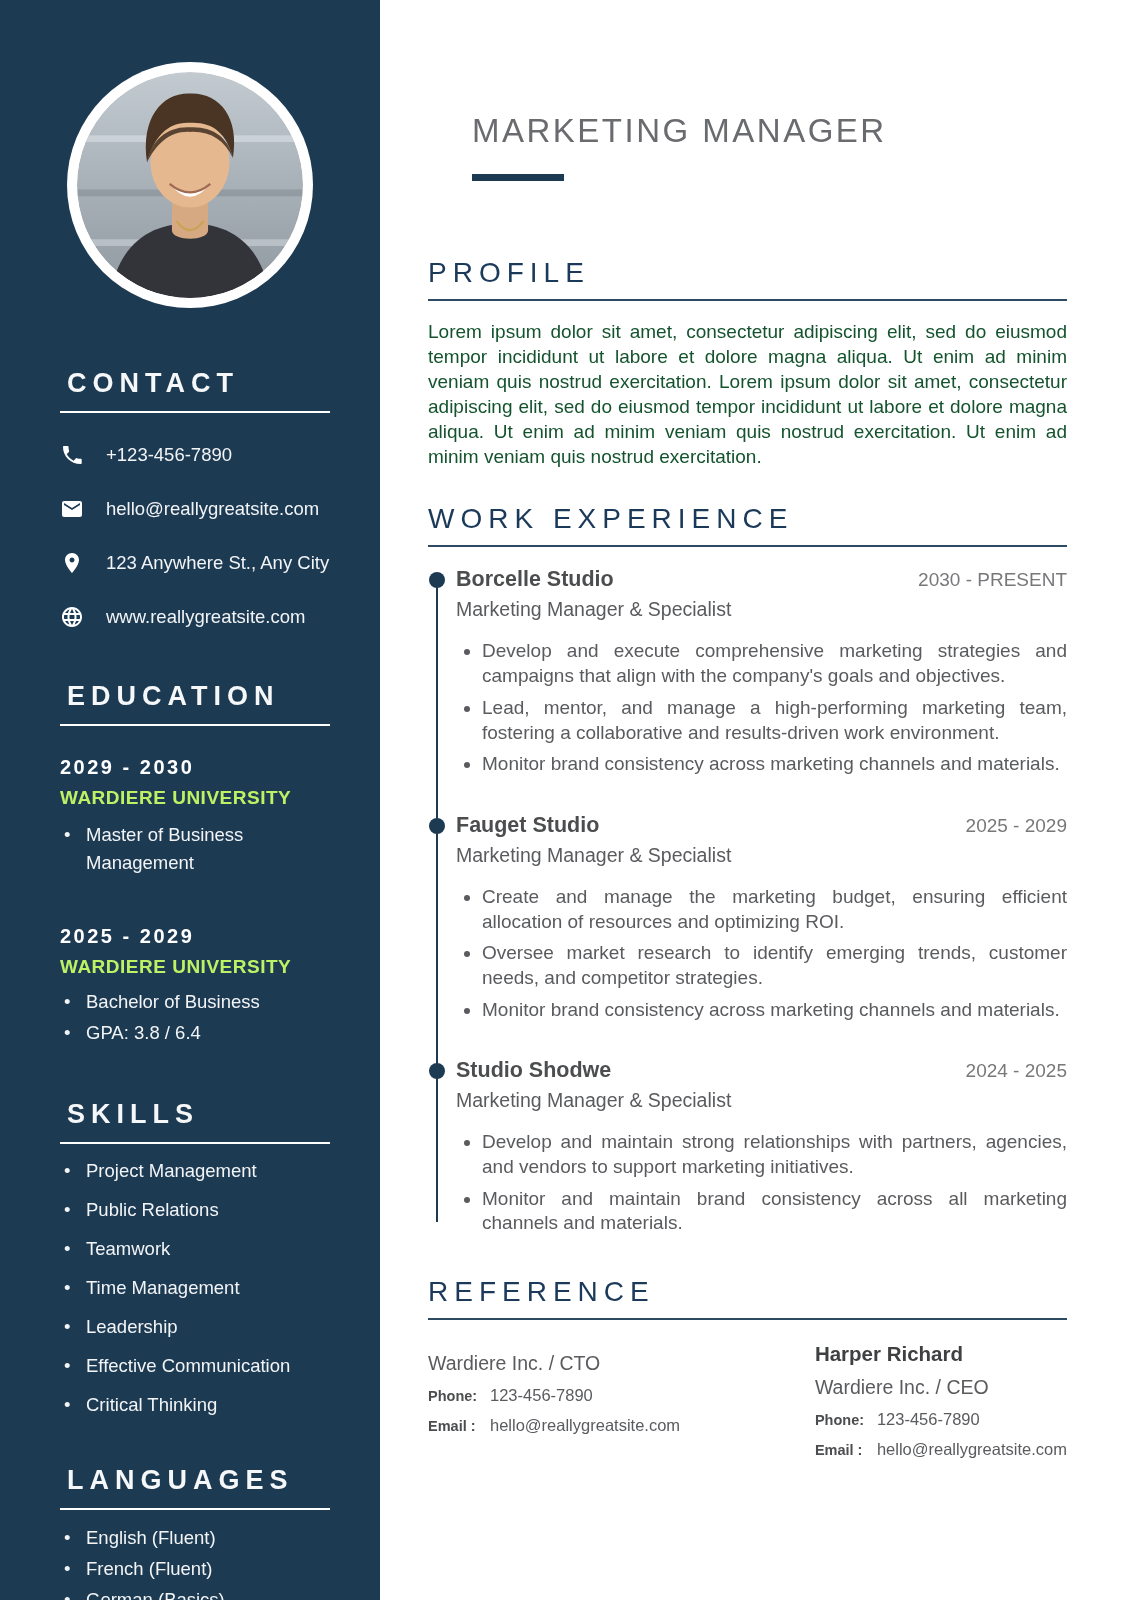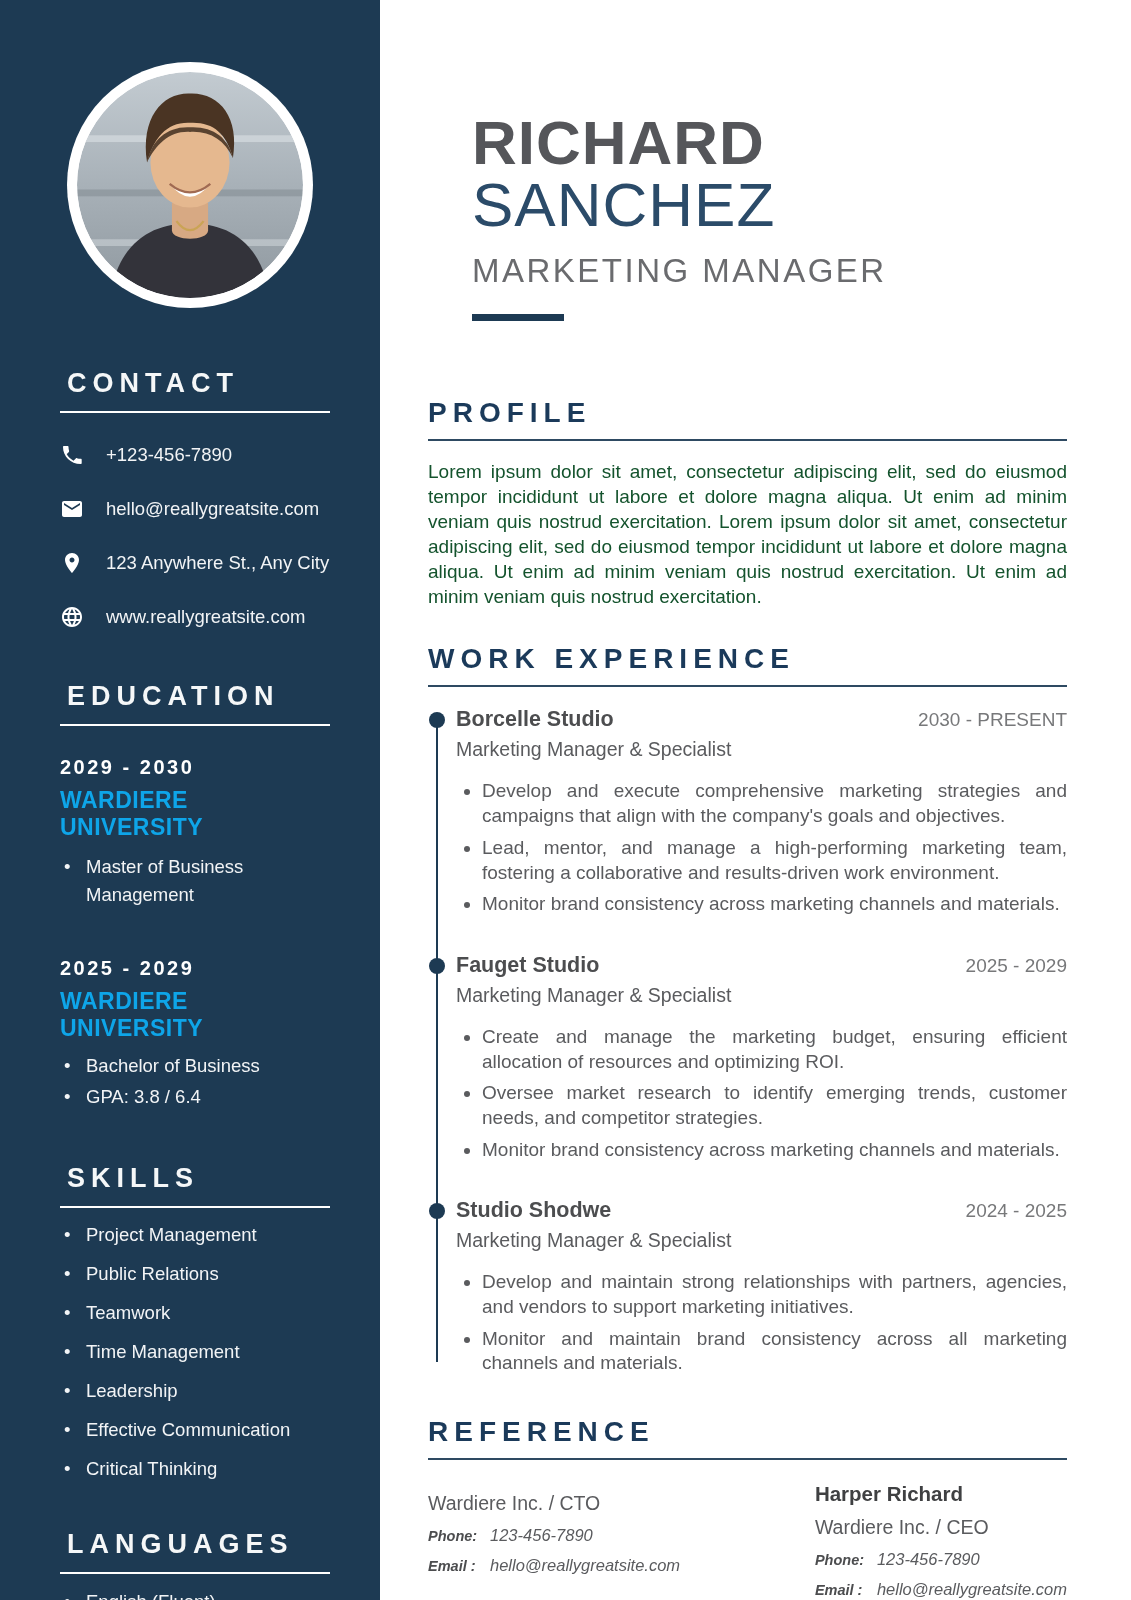--- a/index.html
+++ b/index.html
@@ -23,42 +23,42 @@
     margin:7px;color:#f5f7f8;
   }
   .side-rule{height:2px;background:#ffffff;margin-top:14px;width:270px;}
   .contact-list{margin-top:8px;}
   .contact-item{display:flex;align-items:center;gap:22px;margin-top:30px;}
   .contact-item .cicon{flex:0 0 24px;height:24px;}
   .contact-item .ctext{font-size:18.5px;color:#f2f4f6;}
   .edu-entry{margin-top:30px;}
   .edu-entry.second{margin-top:48px;}
   .edu-years{font-size:20px;font-weight:bold;letter-spacing:2.5px;color:#fff;}
-  .edu-school{font-size:23px;font-weight:bold;letter-spacing:0.5px;margin-top:8px;color:#0ea5e9;}
+  .edu-school{font-size:19px;font-weight:bold;letter-spacing:0.5px;margin-top:8px;color:#bef264;}
   ul.side-list{list-style:none;margin:12px 0 0;padding:0 0 0 4px;}
   ul.side-list li{
     font-size:18.5px;color:#f2f4f6;line-height:1.5;
     padding-left:22px;position:relative;
   }
   ul.side-list li::before{
     content:"•";position:absolute;left:0;top:0;font-size:18.5px;color:#f2f4f6;
   }
   ul.side-list.spaced li{margin-top:15px;line-height:1.3;}
   ul.side-list.tight li{margin-top:7px;line-height:1.3;}
   
   .main{position:absolute;left:380px;top:0;width:751px;height:1600px;box-sizing:border-box;}
   .header{margin:112px 64px 0 92px;}
   .name{font-size:62px;line-height:1;letter-spacing:1px;margin:0;}
   .name .first{font-weight:bold;color:#55565a;}
   .name .last{font-weight:normal;color:#2b4b69;}
   .subtitle{font-size:33px;color:#6a6b6e;letter-spacing:2.5px;margin-top:16px;}
   .subtitle-bar{width:92px;height:7px;background:#1d3a53;margin-top:24px;}
   .section{margin:0 64px 0 48px;}
   .sec-title{
-    font-size:28px;font-weight:bold;color:#1b3a5a;letter-spacing:6px;
+    font-size:28px;font-weight:normal;color:#1b3a5a;letter-spacing:6px;
     margin:0;line-height:1;
   }
   .sec-rule{height:2px;background:#2e4a62;margin-top:12px;}
   .section.profile{margin-top:78px;}
   .profile-text{
     margin-top:18px;font-size:19px;color:#14532d;line-height:1.32;
     text-align:justify;
   }
   .section.work{margin-top:36px;}
   .timeline{position:relative;margin-top:20px;padding-left:28px;}
@@ -79,21 +79,21 @@
   ul.job-bullets li{
     font-size:19px;color:#5a5b5e;line-height:1.3;text-align:justify;
     margin-bottom:7px;
   }
   .section.reference{margin-top:42px;}
   .refs{display:flex;margin-top:22px;}
   .ref{width:388px;}
   .ref + .ref{flex:1;}
   .ref-name{font-size:20.5px;font-weight:bold;color:#3f4042;}
   .ref-org{font-size:19.5px;color:#5a5b5e;margin-top:10px;}
-  .ref-row{display:flex;align-items:baseline;margin-top:11px;font-style:italic;}
+  .ref-row{display:flex;align-items:baseline;margin-top:11px;}
   .ref-label{font-size:14.5px;font-weight:bold;color:#4c4d4f;width:62px;flex:0 0 62px;}
   .ref-value{font-size:16.5px;color:#5a5b5e;}
 </style>
 </head>
 <body>
 
 <div class="page">
 
   <aside class="sidebar">
 
@@ -200,21 +200,20 @@
         <li>German (Basics)</li>
 
       </ul>
     </div>
 
   </aside>
 
   <main class="main">
 
     <div class="header">
-      <h1 class="name"><span class="first">RICHARD</span> <span class="last">SANCHEZ</span></h1>
       <div class="subtitle">MARKETING MANAGER</div>
       <div class="subtitle-bar"></div>
     </div>
 
     <section class="section profile">
       <h2 class="sec-title">PROFILE</h2>
       <div class="sec-rule"></div>
       <p class="profile-text">Lorem ipsum dolor sit amet, consectetur adipiscing elit, sed do eiusmod tempor incididunt ut labore et dolore magna aliqua. Ut enim ad minim veniam quis nostrud exercitation. Lorem ipsum dolor sit amet, consectetur adipiscing elit, sed do eiusmod tempor incididunt ut labore et dolore magna aliqua. Ut enim ad minim veniam quis nostrud exercitation. Ut enim ad minim veniam quis nostrud exercitation.</p>
     </section>
 

